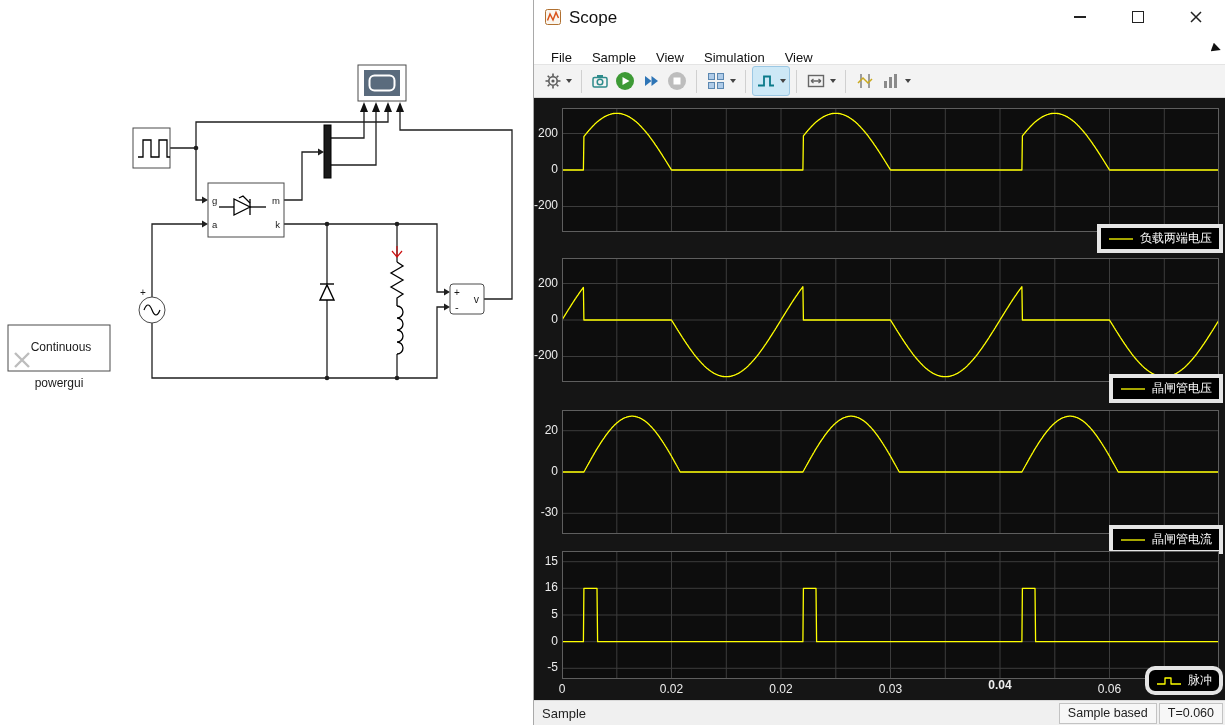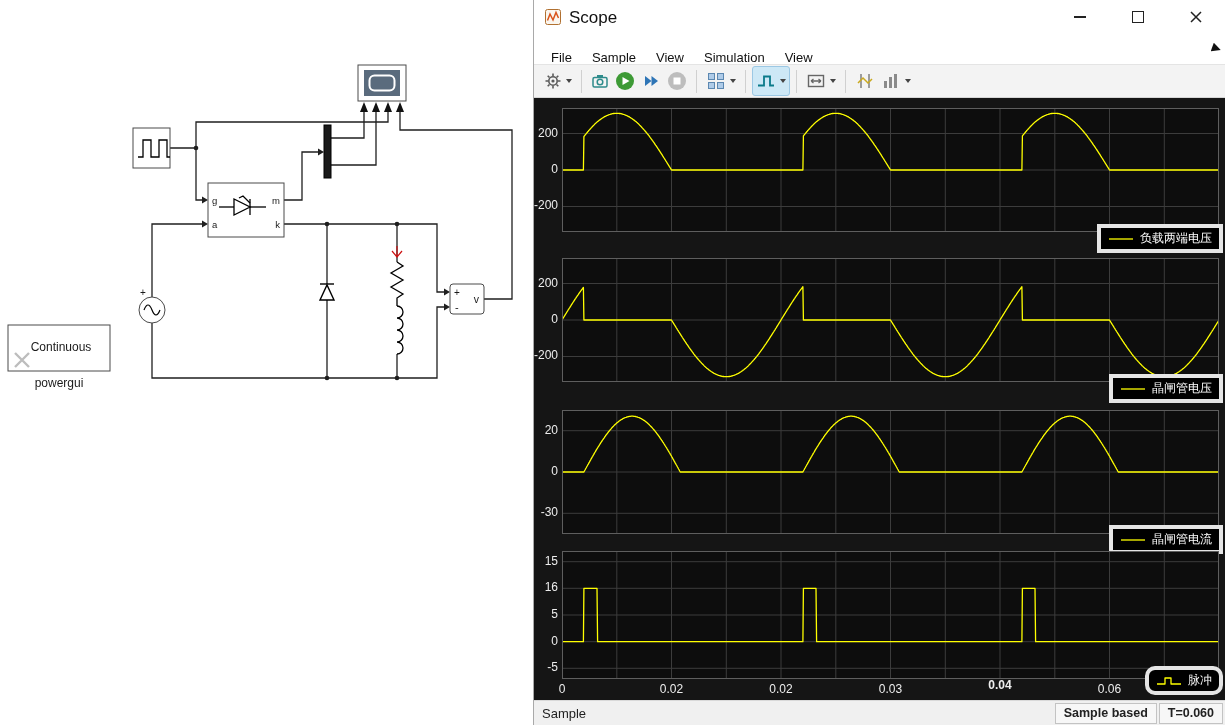--- a/index.html
+++ b/index.html
@@ -31,21 +31,21 @@
   .axbg{fill:#0d0d0d;}
   .grid line{stroke:#3c3c3c;stroke-width:1;}
   .trace{fill:none;stroke:var(--trace,#ffff00);stroke-width:1.3;stroke-linejoin:round;}
   .axborder{fill:none;stroke:#5e5e5e;stroke-width:1;}
   .ytick{position:absolute;left:0;width:24px;text-align:right;color:#ededed;font-size:12px;}
   .xtick{position:absolute;width:40px;text-align:center;color:#ededed;font-size:12px;}
   .legend{position:absolute;right:2px;display:inline-flex;align-items:center;gap:6px;background:#000;border:4px solid #e5e5e5;color:#fff;font-size:12px;padding:2px 7px;}
 
   .statusbar{position:absolute;left:0;top:700px;right:0;height:25px;background:#f0f0f0;border-top:1px solid #d9d9d9;box-sizing:border-box;display:flex;align-items:center;}
   .status-left{flex:1;padding-left:8px;font-size:13px;color:#222;}
-  .status-cell{border:1px solid #c3c3c3;background:#f7f7f7;font-size:12.5px;color:#222;padding:1px 8px;margin-right:2px;height:17px;display:flex;align-items:center;font-weight:bold;}
+  .status-cell{border:1px solid #c3c3c3;background:#f7f7f7;font-size:12.5px;color:#222;padding:1px 8px;margin-right:2px;height:17px;display:flex;align-items:center;}
 </style>
 </head>
 <body>
 
 <div class="stage">
 
   <div class="canvas-panel">
     <svg class="diagram" width="533" height="725" viewBox="0 0 533 725">
 
       <g stroke="#1f1f1f" stroke-width="1.3" fill="none">

